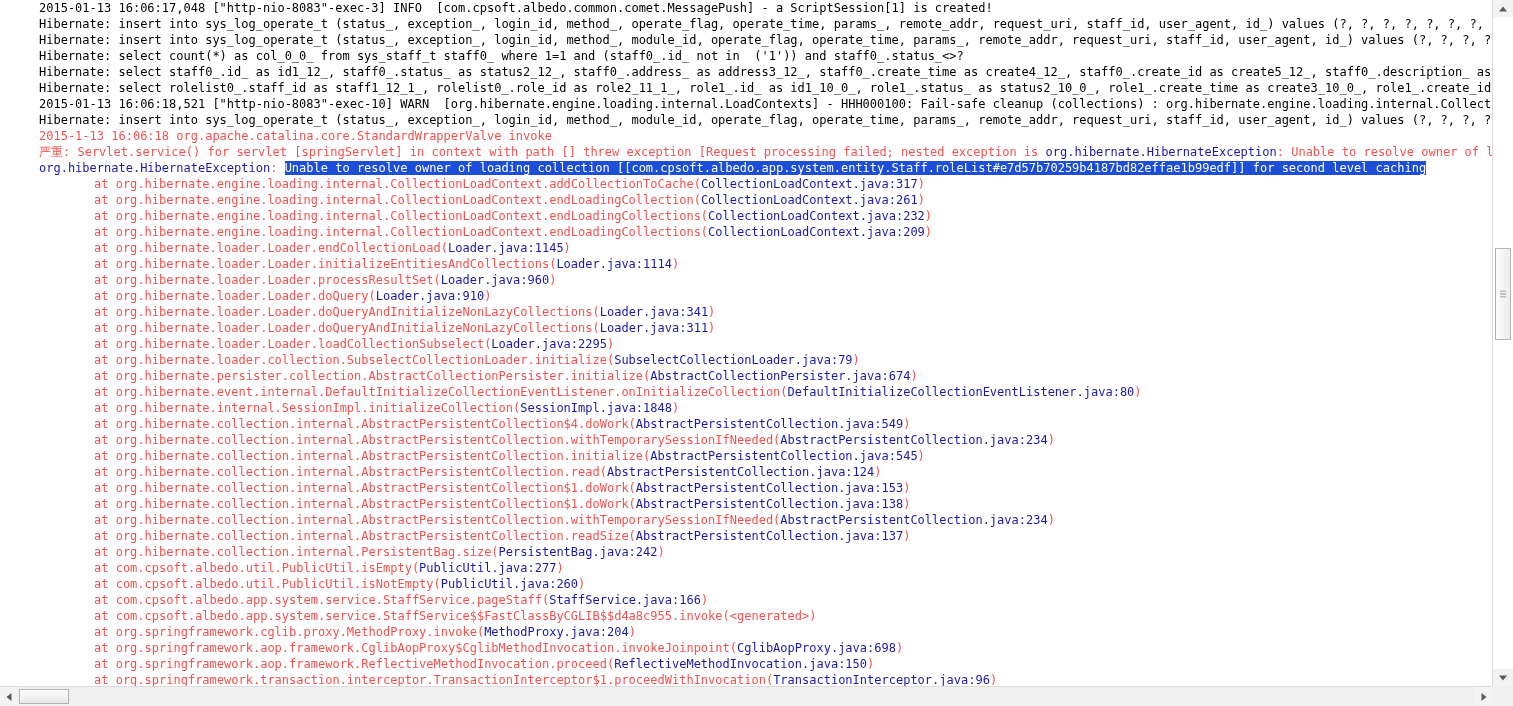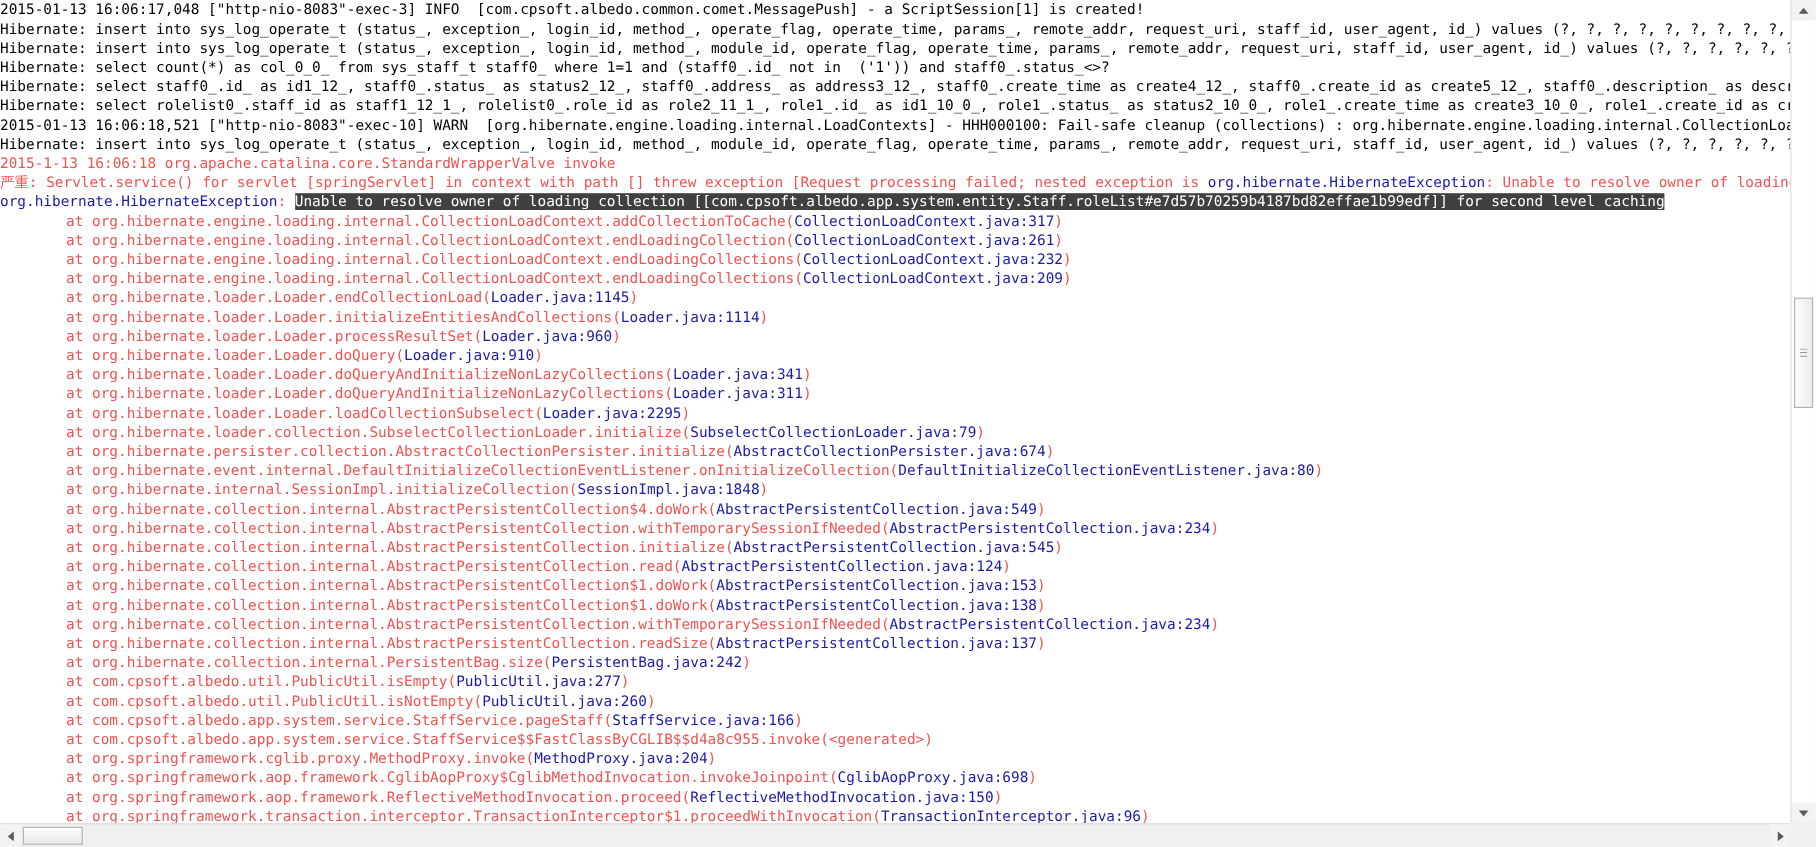--- a/index.html
+++ b/index.html
@@ -33,25 +33,26 @@
     white-space: pre;
     padding: 0;
   }
   .log-line {
     height: 16px;
     line-height: 16px;
     white-space: pre;
     font-family: "DejaVu Sans Mono", "Liberation Mono", monospace;
     font-size: 12px;
     letter-spacing: 0px;
+    margin-left: 39px;
   }
   .c-plain { color: #000000; }
   .c-err   { color: #ef5350; }
   .c-link  { color: #1a1aa6; }
-  .c-sel   { background: #404040; color: #ffffff; }
+  .c-sel   { background: #1d4ed8; color: #ffffff; }
   .indent  { display: inline-block; width: 55px; }
 
   
   #vscroll {
     position: absolute;
     right: 0; top: 0;
     width: 21px;
     height: 686px;
     background: #f7f7f7;
     border-left: 1px solid #dcdcdc;

